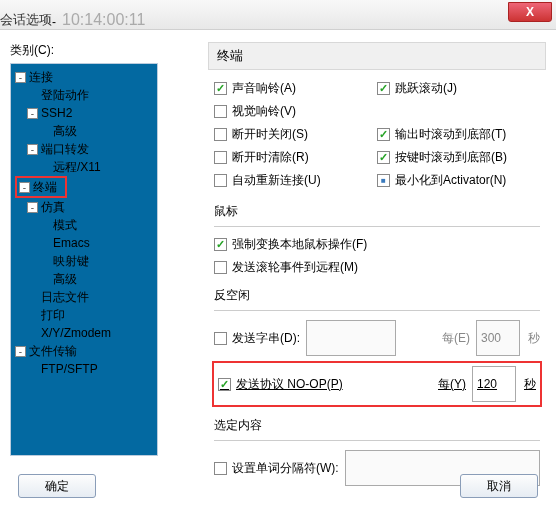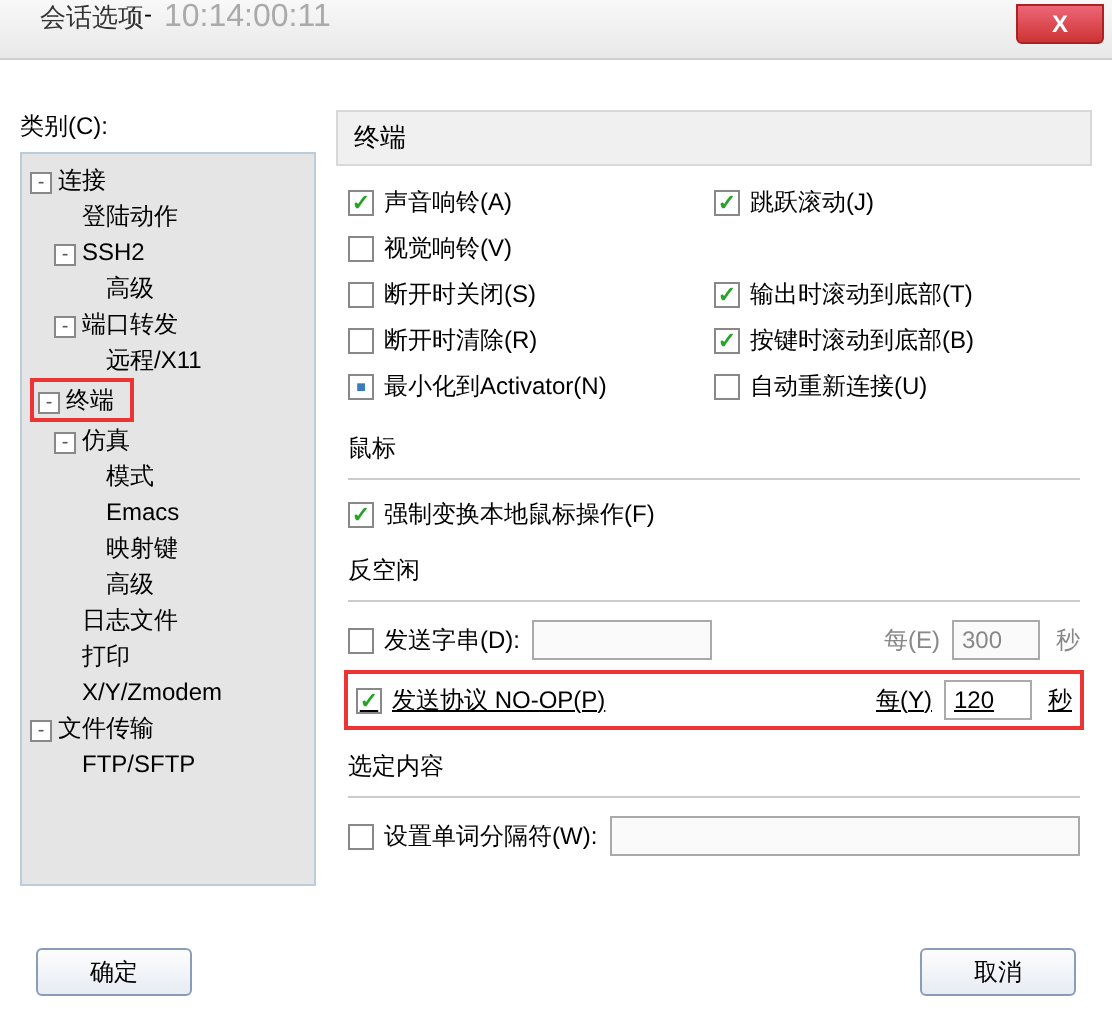--- a/index.html
+++ b/index.html
@@ -1,43 +1,43 @@
 <!DOCTYPE html>
 <html><head>
 <meta charset="utf-8">
 <style>
 * { box-sizing: border-box; margin: 0; padding: 0; }
 body { font-family: "Microsoft YaHei", "SimSun", sans-serif; font-size: 12px; background: #fff; width: 556px; height: 512px; overflow: hidden; }
-.titlebar { height: 30px; background: linear-gradient(to bottom, #f8f8f8, #e8e8e8); border-bottom: 1px solid #d0d0d0; display: flex; align-items: flex-start; padding: 0 20px; position: relative; }
+.titlebar { height: 30px; background: linear-gradient(to bottom, #f8f8f8, #e8e8e8); border-bottom: 1px solid #d0d0d0; display: flex; align-items: flex-end; padding: 0 0; position: relative; }
 .titlebar-text { color: #333; font-size: 13px; }
 .titlebar-meta { color: #aaa; margin-left: 6px; font-size: 16px; }
 .close-btn { position: absolute; right: 4px; top: 2px; width: 44px; height: 20px; background: linear-gradient(to bottom, #e67, #c33); border: 1px solid #a22; border-radius: 0 0 3px 3px; color: #fff; text-align: center; line-height: 18px; font-weight: bold; cursor: pointer; }
-.body { display: flex; padding: 25px 10px; height: 438px; }
+.body { display: flex; padding: 12px 10px; height: 438px; gap: 40px; }
 .left { width: 148px; display: flex; flex-direction: column; }
 .left-label { margin-bottom: 4px; }
-.tree { flex: 1; border: 1px solid #bcd; background: #e5e5e5; padding: 4px 2px; overflow: auto; }
+.tree { flex: 1; border: 1px solid #bcd; background: #0369a1; padding: 4px 2px; overflow: auto; }
 .tree ul { list-style: none; padding-left: 12px; }
 .tree > ul { padding-left: 2px; }
 .tree li { line-height: 18px; white-space: nowrap; position: relative; }
 .exp { display: inline-block; width: 11px; height: 11px; border: 1px solid #888; text-align: center; line-height: 9px; font-size: 10px; margin-right: 3px; background: #fff; color: #555; cursor: pointer; }
 .noexp { display: inline-block; width: 14px; }
 .sel { border: 2px solid #e33; padding: 0 8px 0 2px; display: inline-block; }
 .right { flex: 1; margin-left: 10px; display: flex; flex-direction: column; }
 .panel-title { background: #f0f0f0; border: 1px solid #d8d8d8; padding: 4px 8px; font-size: 13px; margin-bottom: 10px; }
 .grid { padding: 0 6px; }
 .row { display: flex; margin-bottom: 6px; }
 .col { flex: 1; display: flex; align-items: center; }
 .chk { width: 13px; height: 13px; border: 1px solid #888; margin-right: 5px; display: inline-flex; align-items: center; justify-content: center; background: #fff; }
 .chk.on::after { content: "✓"; color: #27a327; font-size: 11px; font-weight: bold; }
 .chk.sq::after { content: "■"; color: #3a7abd; font-size: 8px; }
 .group-label { margin: 8px 0 4px 6px; }
 .hr { border: none; border-top: 1px solid #ccc; margin: 2px 6px 6px 6px; }
 .rowin { display: flex; align-items: center; padding: 3px 6px; }
 .lbl { display: inline-block; }
-.inp { border: 1px solid #aaa; height: 20px; padding: 0 4px; font-size: 12px; }
+.inp { border: 1px solid #aaa; height: 36px; padding: 0 4px; font-size: 12px; }
 .disabled { color: #888; }
 .free { flex: 1; }
 .redbox { border: 2px solid #e33; padding: 3px 4px; margin: 2px 4px; display: flex; align-items: center; text-decoration: underline; }
 .footer { height: 36px; display: flex; justify-content: space-between; align-items: center; padding: 0 18px; gap: 12px; }
 .btn { width: 78px; height: 24px; border: 1px solid #8a9db8; background: linear-gradient(to bottom, #fdfdfd, #e6ecf3); border-radius: 3px; cursor: pointer; font-size: 12px; }
 </style>
 </head>
 <body>
 
 <div class="titlebar">
@@ -125,35 +125,39 @@
             <span class="chk"></span>
             <span>断开时清除(R)</span>
           </div>
         <div class="col">
             <span class="chk on"></span>
             <span>按键时滚动到底部(B)</span>
           </div>
       </div>
       <div class="row">
         <div class="col">
+            <span class="chk"></span>
+            <span>自动重新连接(U)</span>
+          </div>
+        <div class="col">
             <span class="chk sq"></span>
             <span>最小化到Activator(N)</span>
-          </div>
-        <div class="col">
-            <span class="chk"></span>
-            <span>自动重新连接(U)</span>
           </div>
       </div>
     </div>
 
     <div class="group-label">鼠标</div>
     <hr class="hr">
     <div class="rowin">
         <span class="chk on"></span>
         <span>强制变换本地鼠标操作(F)</span>
+      </div>
+    <div class="rowin">
+        <span class="chk"></span>
+        <span>发送滚轮事件到远程(M)</span>
       </div>
 
     <div class="group-label">反空闲</div>
     <hr class="hr">
     <div class="rowin">
       <span class="chk"></span>
       <span class="lbl">发送字串(D):</span>
       <input class="inp disabled" style="width: 90px; margin-left: 6px;" disabled="">
       <span class="free"></span>
       <span class="lbl disabled" style="margin-right:6px">每(E)</span>

